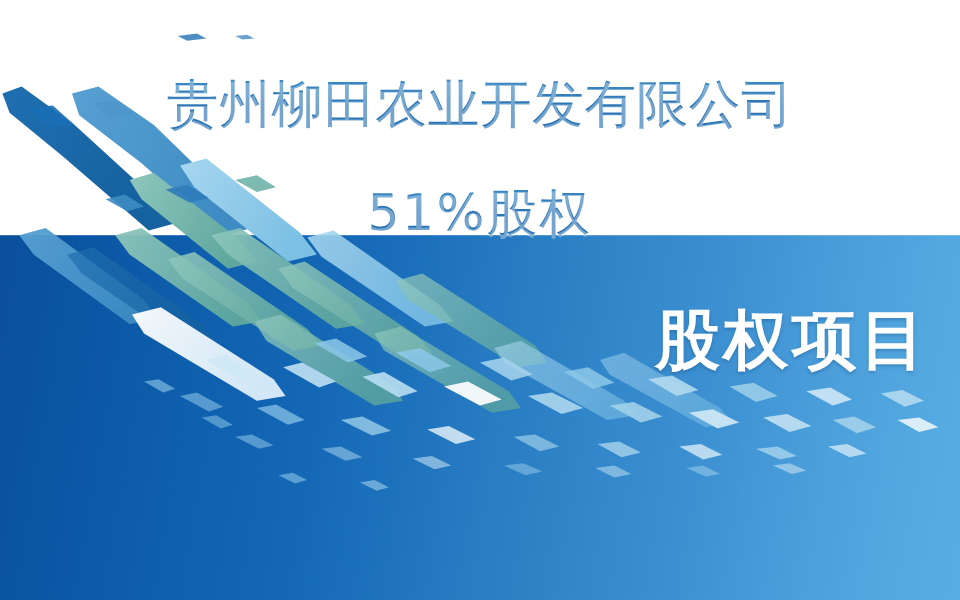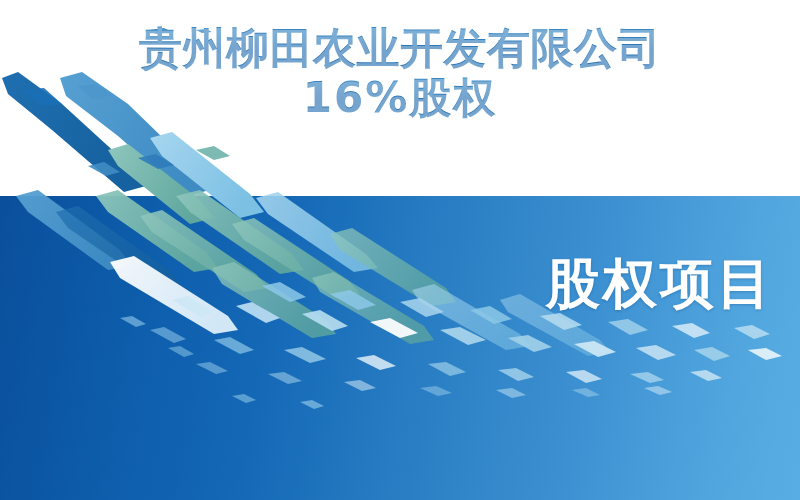--- a/index.html
+++ b/index.html
@@ -54,27 +54,28 @@
     left: 0;
     top: 24px;
     width: 800px;
     text-align: center;
     line-height: 1.16;
     letter-spacing: 0.5px;
   }
   .title-line {
     display: block;
     font-size: 43px;
-    font-weight: 700;
+    font-weight: 400;
     color: #2f7cba;
     background: linear-gradient(180deg, #3d8cc7 0%, #2a72b2 55%, #2d79b8 100%);
     -webkit-background-clip: text;
     background-clip: text;
     -webkit-text-fill-color: transparent;
     text-shadow: 0 1px 0 rgba(255,255,255,0.35);
+    margin-top: 40px;
   }
   .title-line.second {
     font-size: 42px;
     letter-spacing: 2px;
   }
 
   .kicker {
     position: absolute;
     right: 26px;
     top: 248px;
@@ -216,18 +217,18 @@
     </g>
 
     <g opacity="0.85">
       <path d="M148,30 L164,28 L172,32 L156,34 Z" fill="#2f7cba"></path>
       <path d="M196,30 L206,29 L212,32 L202,33 Z" fill="#4f95c9"></path>
     </g>
   </svg>
 
   <div class="title-block">
     <span class="title-line first">贵州柳田农业开发有限公司</span>
-    <span class="title-line second">16%股权</span>
+    <span class="title-line second">51%股权</span>
   </div>
 
   <div class="kicker">股权项目</div>
 
 </div>
 
 </body></html>

